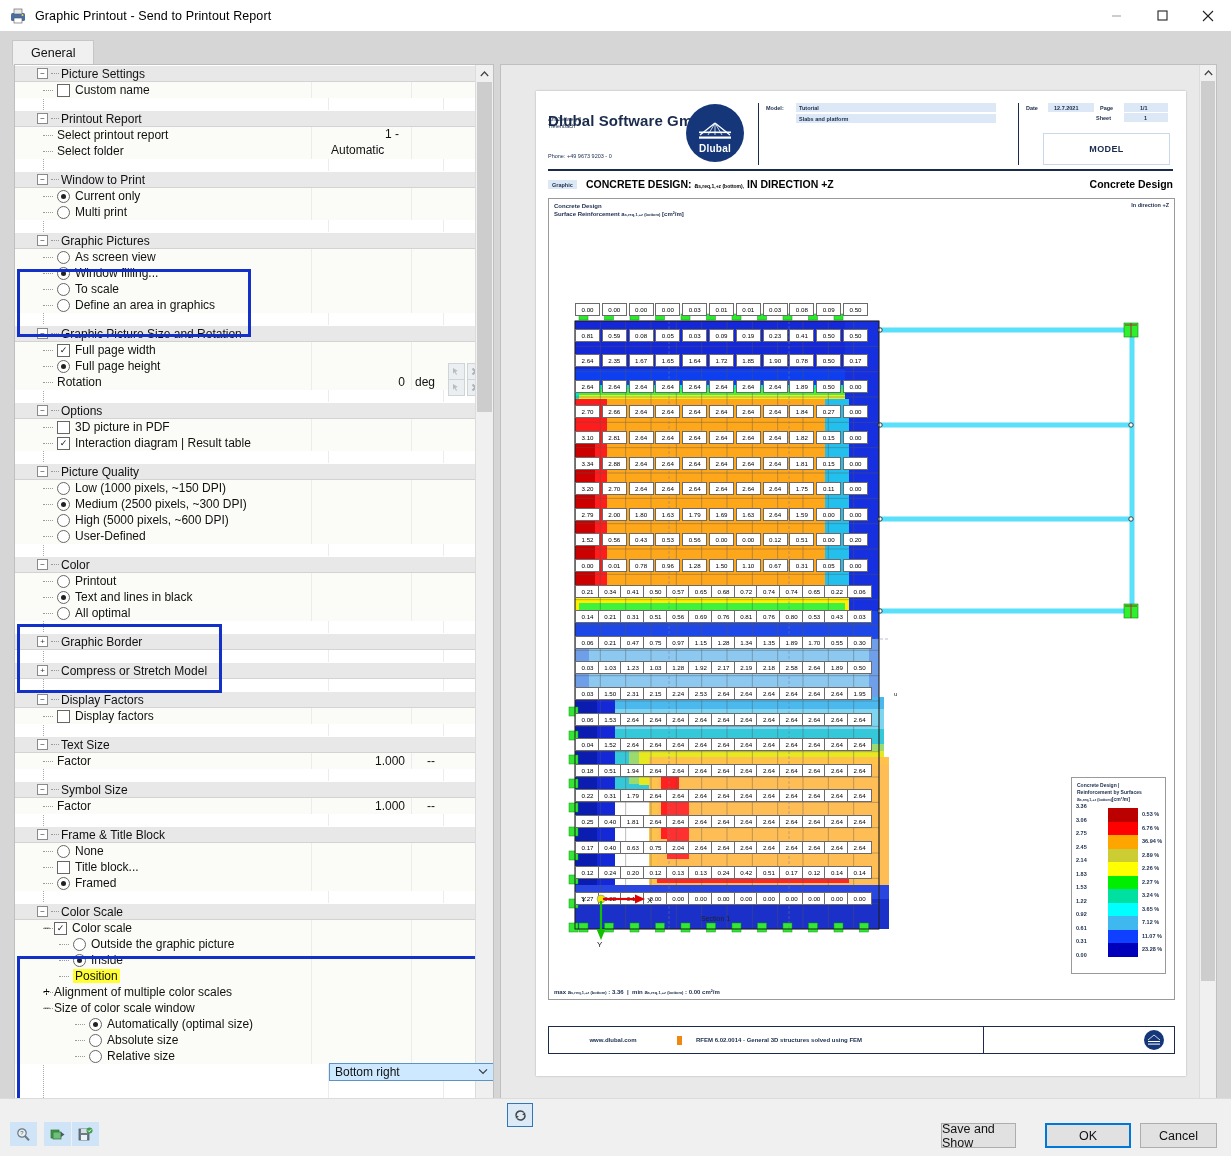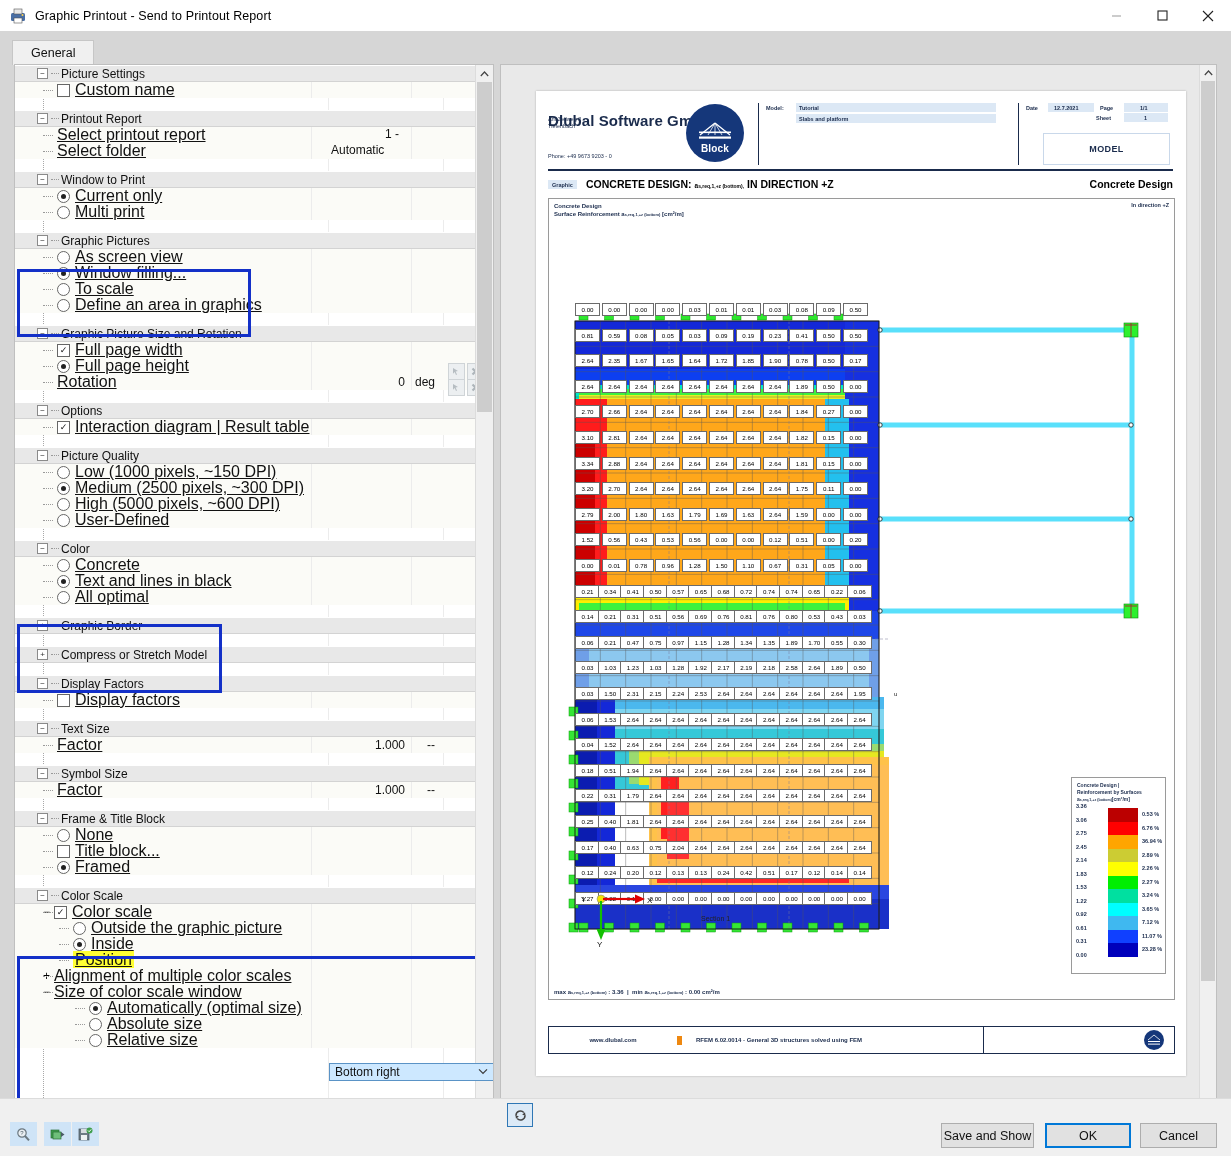--- a/index.html
+++ b/index.html
@@ -63,21 +63,21 @@
   .grp .dots{width:8px;border-top:1px dotted #999;margin-right:2px;}
   .grp .gtitle{font-size:12px;color:#111;}
   
   .row{position:relative;height:16px;background:#fbfbf7;display:flex;align-items:center;}
   .row .tree{width:42px;height:16px;position:relative;flex:none;}
   .row .tree:before{content:"";position:absolute;left:28px;top:8px;width:10px;border-top:1px dotted #9a9a9a;}
   .row .tree.deep{width:58px;}
   .row .tree.deep:before{left:44px;}
   .row .tree.deep2{width:74px;}
   .row .tree.deep2:before{left:60px;}
-  .row .lbl{font-size:16px;color:#111;white-space:nowrap;text-decoration:underline;}
+  .row .lbl{font-size:12px;color:#111;white-space:nowrap;}
   .row .cells{position:absolute;right:0;top:0;height:16px;width:166px;display:flex;}
   .row .cell{border-left:1px solid #ececec;height:16px;}
   .cell.c1{width:100px;}
   .cell.c2{width:66px;}
   
   #vsep1{position:absolute;left:313px;top:0;width:1px;height:1063px;background:#ececec;}
   #vsep2{position:absolute;left:428px;top:0;width:1px;height:1063px;background:#ececec;}
   
   #vguide{position:absolute;left:28px;top:0;width:0;height:1063px;border-left:1px dotted #a8a8a8;}
   .radio{
@@ -389,20 +389,29 @@
             <span class="val" style="right: 42px;">deg</span>
           </div>
           <div class="spacer"></div>
           <div class="grp">
             <div class="exp">−</div>
             <div class="dots"></div>
             <div class="gtitle">Options</div>
           </div>
           <div class="row">
             <div class="tree"></div>
+            <span class="chk"></span>
+            <span class="lbl">3D picture in PDF</span>
+            <div class="cells">
+              <div class="cell c1"></div>
+              <div class="cell c2"></div>
+            </div>
+          </div>
+          <div class="row">
+            <div class="tree"></div>
             <span class="chk">✓</span>
             <span class="lbl">Interaction diagram | Result table</span>
             <div class="cells">
               <div class="cell c1"></div>
               <div class="cell c2"></div>
             </div>
           </div>
           <div class="spacer"></div>
           <div class="grp">
             <div class="exp">−</div>
@@ -447,21 +456,21 @@
           </div>
           <div class="spacer"></div>
           <div class="grp">
             <div class="exp">−</div>
             <div class="dots"></div>
             <div class="gtitle">Color</div>
           </div>
           <div class="row">
             <div class="tree"></div>
             <span class="radio"></span>
-            <span class="lbl">Concrete</span>
+            <span class="lbl">Printout</span>
             <div class="cells">
               <div class="cell c1"></div>
               <div class="cell c2"></div>
             </div>
           </div>
           <div class="row">
             <div class="tree"></div>
             <span class="radio on"></span>
             <span class="lbl">Text and lines in black</span>
             <div class="cells">
@@ -723,21 +732,21 @@
 
         <div id="logo">
           <div id="logomark">
             <svg width="34" height="20" viewBox="0 0 34 20">
               <rect x="1" y="14.5" width="32" height="2.2" fill="#fff"></rect>
               <rect x="1" y="9.5" width="32" height="1.6" fill="#fff"></rect>
               <path d="M17 1 L32 13 M17 1 L2 13" fill="none" stroke="#fff" stroke-width="1.3"></path>
               <path d="M17 1 L17 13 M17 1 L24 13 M17 1 L10 13" fill="none" stroke="#fff" stroke-width=".8"></path>
             </svg>
           </div>
-          <div id="logotext">Block</div>
+          <div id="logotext">Dlubal</div>
         </div>
 
         <div id="hsep1"></div>
         <div id="hsep2"></div>
 
         <div class="hlabel" style="left:218px;top:2px;">Model:</div>
         <div class="hfield" style="left:248px;top:0px;width:200px;"></div>
         <div class="hfieldtxt" style="left:251px;top:1.5px;">Tutorial</div>
         <div class="hfield" style="left:248px;top:11px;width:200px;"></div>
         <div class="hfieldtxt" style="left:251px;top:12.5px;">Slabs and platform</div>
@@ -1355,21 +1364,21 @@
 <div class="tbtn" style="left:72px;">
   <svg width="15" height="15" viewBox="0 0 15 15">
     <rect x="1" y="2" width="10" height="11" fill="#6d7b85" stroke="#41505a" stroke-width=".7"></rect>
     <rect x="3" y="2" width="6" height="4" fill="#d7dde1"></rect>
     <rect x="3" y="8" width="6" height="5" fill="#eef2f4"></rect>
     <circle cx="11.5" cy="3.5" r="3" fill="#3f9e4d"></circle>
     <path d="M10 3.5 l1.2 1.2 l2 -2.3" stroke="#fff" stroke-width="1" fill="none"></path>
   </svg>
 </div>
 
-<div class="btn" style="left:941px;top:1123px;width:93px;">
+<div class="btn" style="left:941px;top:1123px;width:75px;">
   <span>Save and Show</span>
 </div>
 <div class="btn primary" style="left:1045px;top:1123px;width:86px;">
   <span>OK</span>
 </div>
 <div class="btn" style="left:1140px;top:1123px;width:77px;">
   <span>Cancel</span>
 </div>
 
 </body></html>

